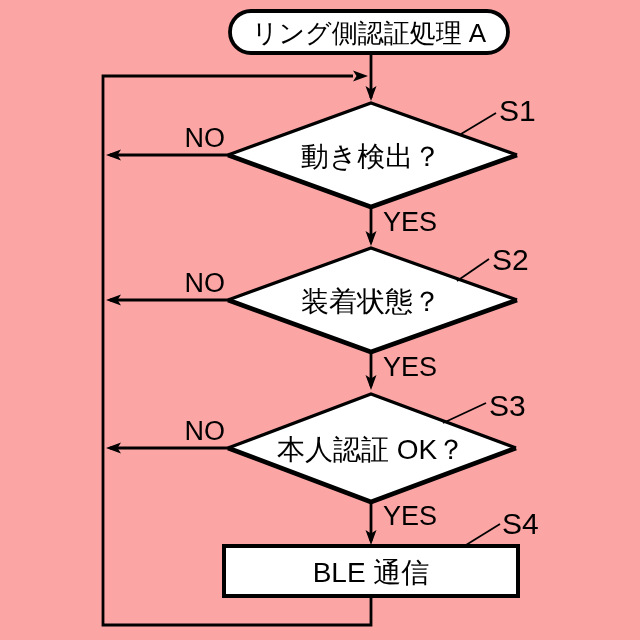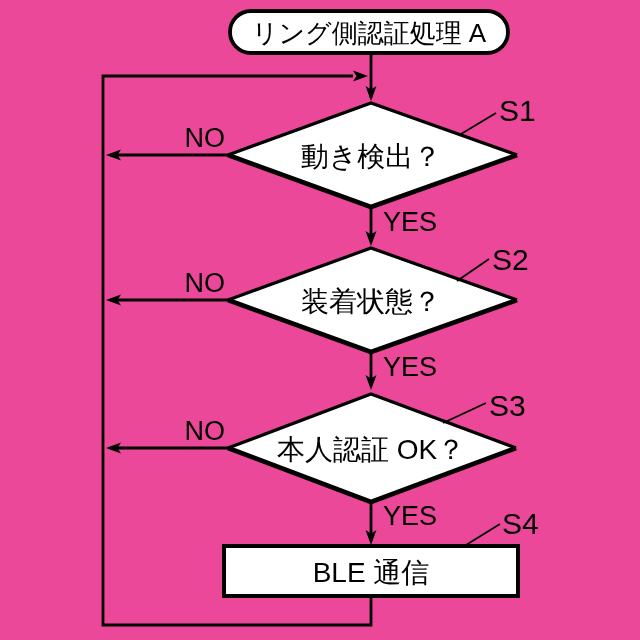--- a/index.html
+++ b/index.html
@@ -4,21 +4,21 @@
 <style>
   html, body {
     margin: 0;
     padding: 0;
     background: #ffffff;
   }
   .stage {
     position: relative;
     width: 640px;
     height: 640px;
-    background: #ec4899;
+    background: #fca5a5;
     overflow: hidden;
   }
   svg { display: block; }
   .jp-text {
     font-family: "Liberation Sans", "DejaVu Sans", sans-serif;
     font-size: 28px;
     fill: #000000;
   }
   .title-text {
     font-family: "Liberation Sans", "DejaVu Sans", sans-serif;

